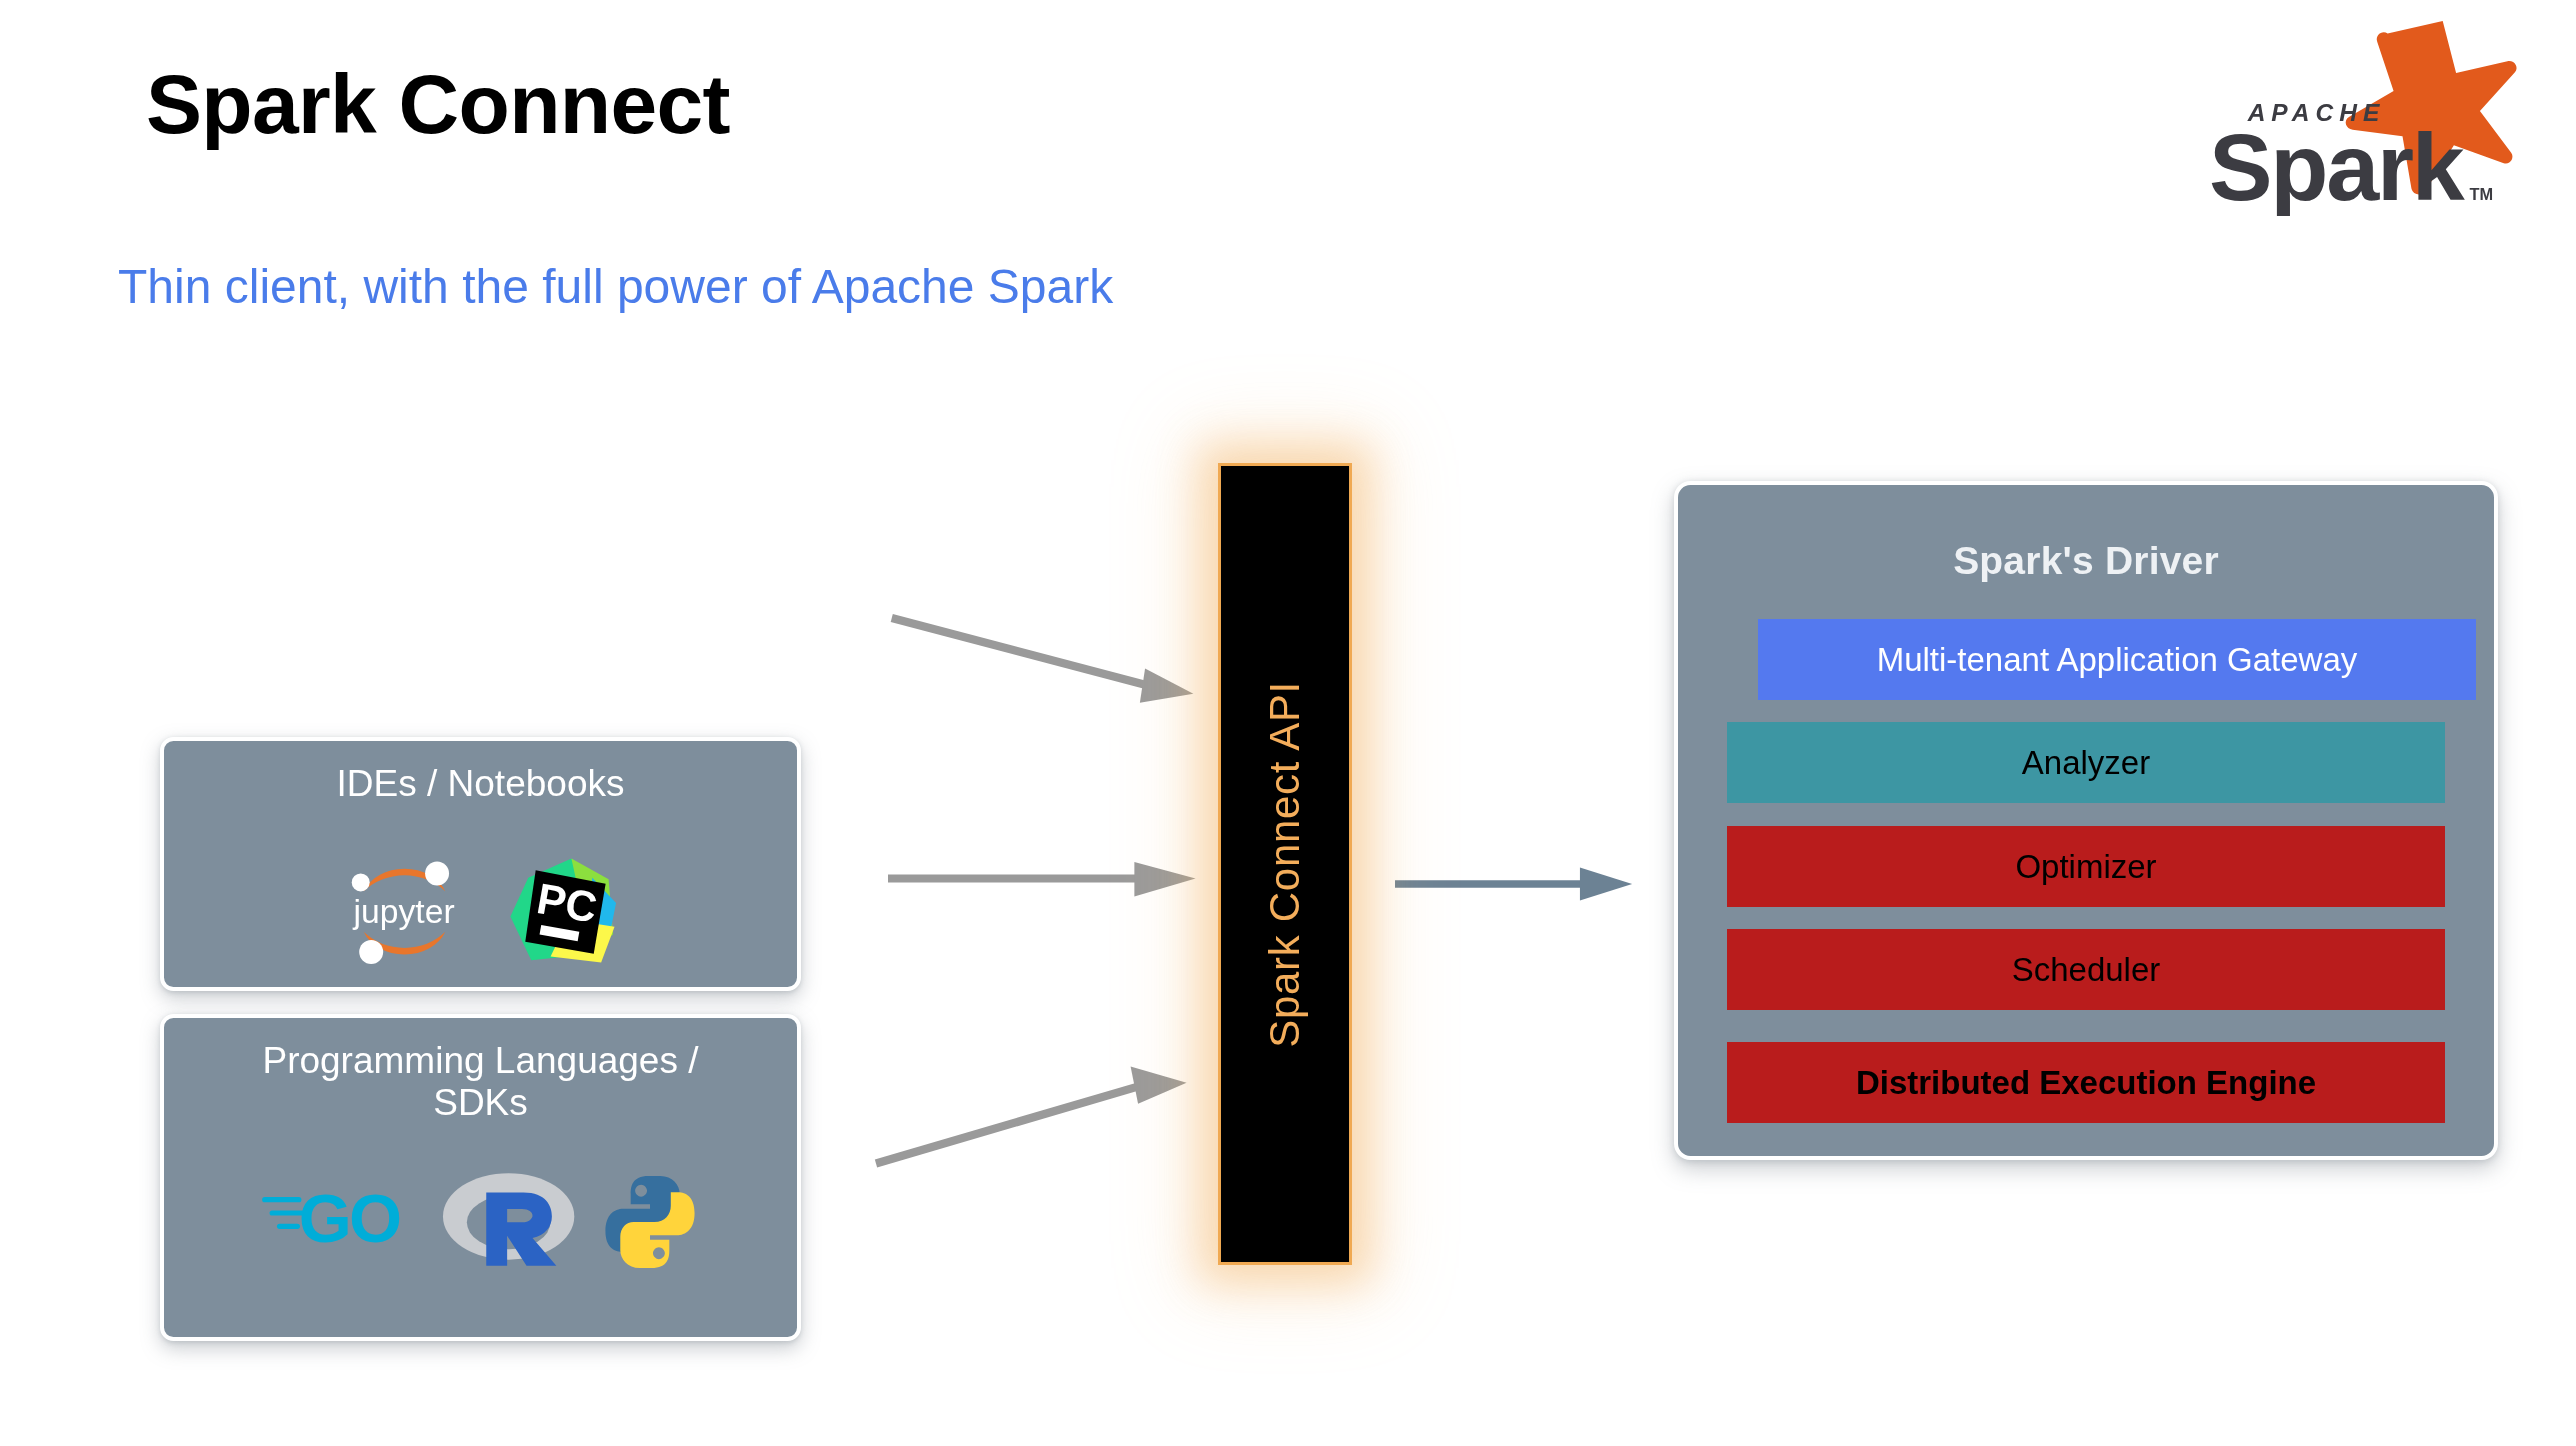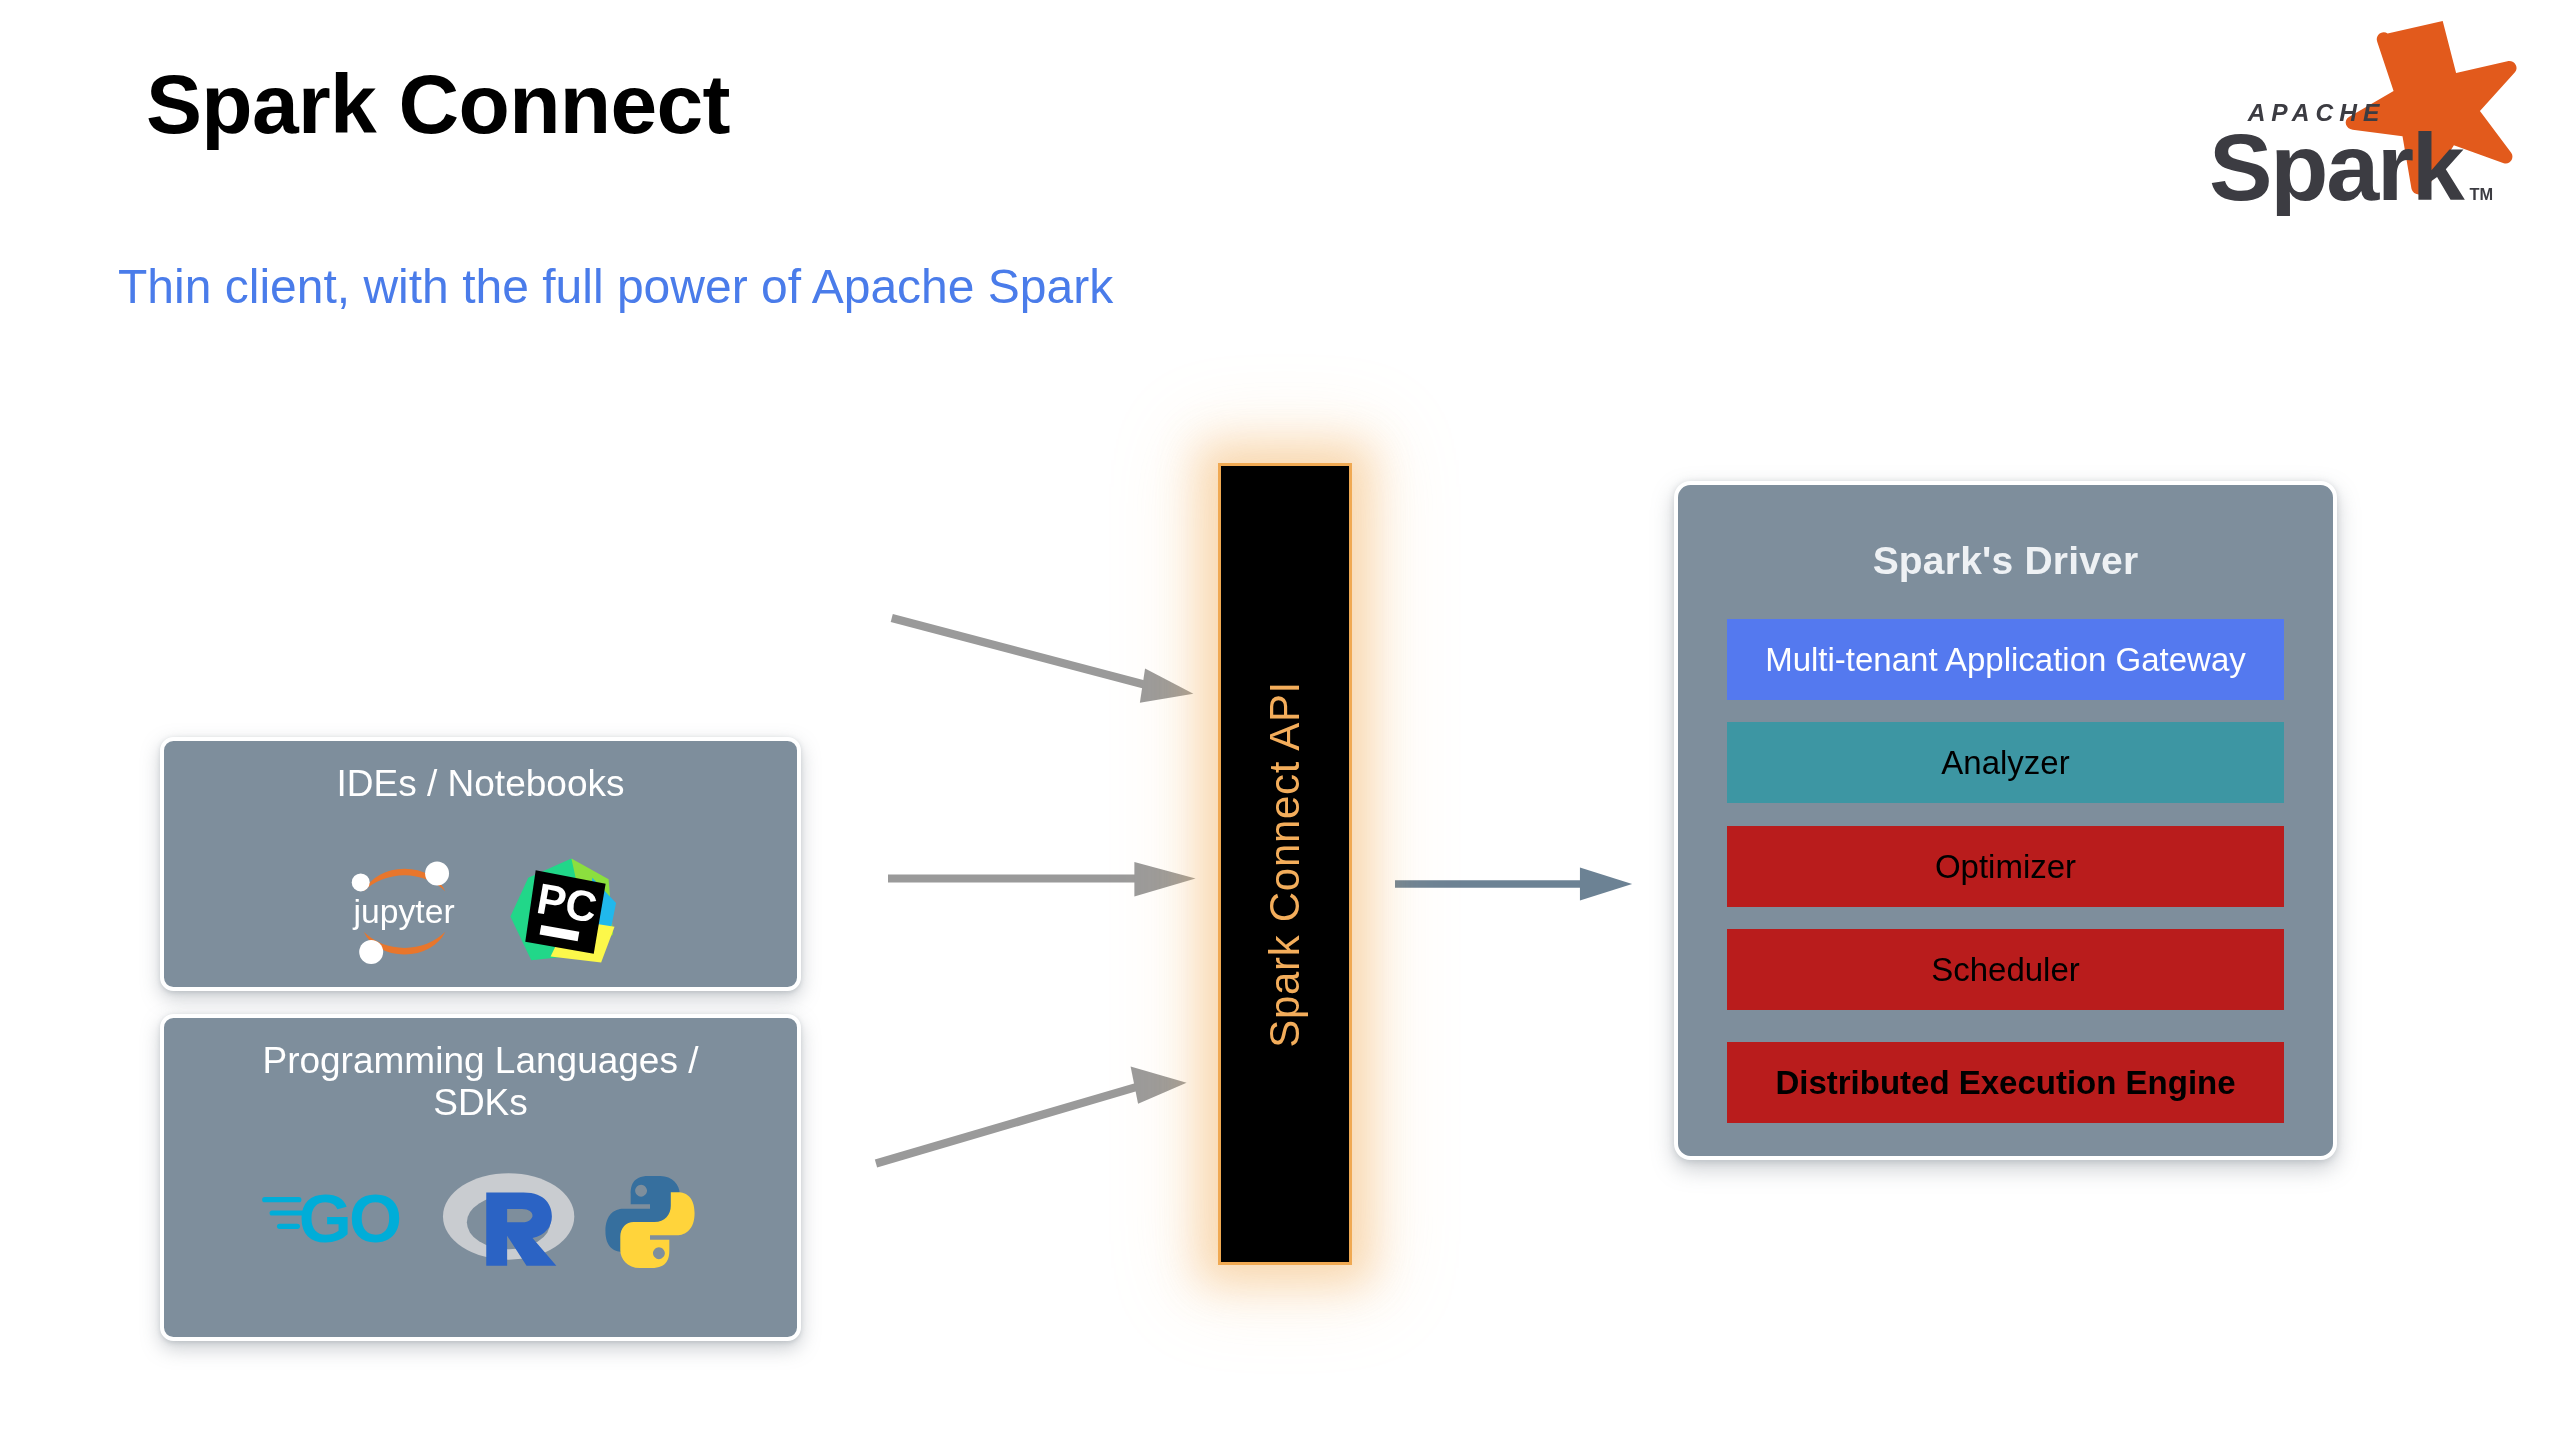--- a/index.html
+++ b/index.html
@@ -133,21 +133,21 @@
     color: #f3ad5b;
     letter-spacing: 0.7px;
     white-space: nowrap;
   }
 
   
   #driver-card {
     position: absolute;
     left: 1674px;
     top: 481px;
-    width: 663px;
+    width: 824px;
     height: 679px;
     background: #7e8e9c;
     border: 4.5px solid #ffffff;
     border-radius: 16.4px;
     box-shadow: 0 9px 22.4px rgba(120,130,140,0.38),
                 0 1.5px 6px rgba(120,130,140,0.25);
     padding: 0 49px;
   }
 
   #driver-title {
@@ -165,21 +165,21 @@
     height: 81px;
     margin-bottom: 22.4px;
     display: flex;
     align-items: center;
     justify-content: center;
     font-size: 33px;
     line-height: 1;
   }
   .driver-row:last-child { margin-bottom: 0; }
 
-  .row-gateway   { background: #5479ef; color: #ffffff; font-weight: 400; }
+  .row-gateway   { background: #5479ef; color: #ffffff; font-weight: 400; margin-left: 31px; }
   .row-analyzer  { background: #3d96a3; color: #000000; font-weight: 400; }
   .row-orange    { background: #b91c1c; color: #000000; font-weight: 400; }
   .row-orange.bold { font-weight: 700; margin-top: 32px; }
 
   
   .arrow-svg { position: absolute; overflow: visible; }
 
   #arrow-apps  { left: 888px; top: 612px;  width: 321px; height: 104px; }
   #arrow-ides  { left: 888px; top: 850px; width: 321px; height: 60px; }
   #arrow-langs { left: 873px; top: 1044px; width: 336px; height: 127px; }

